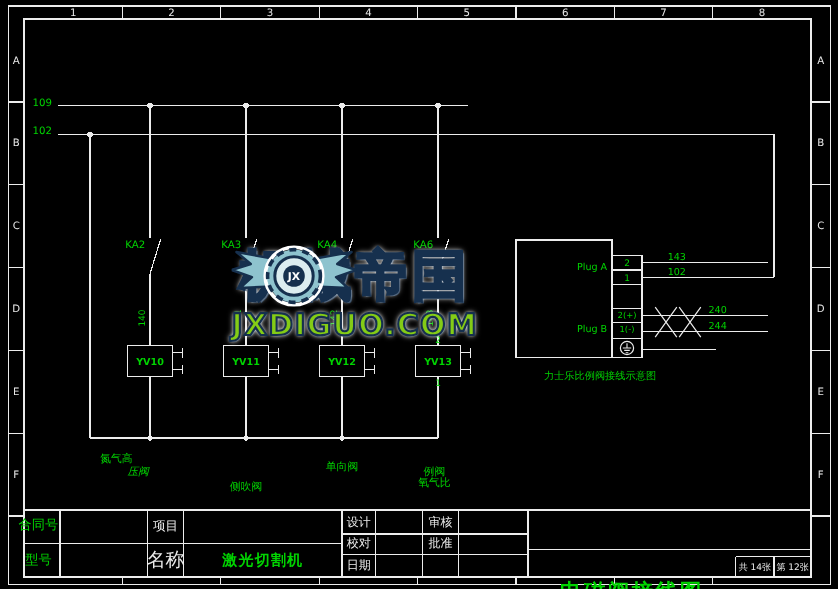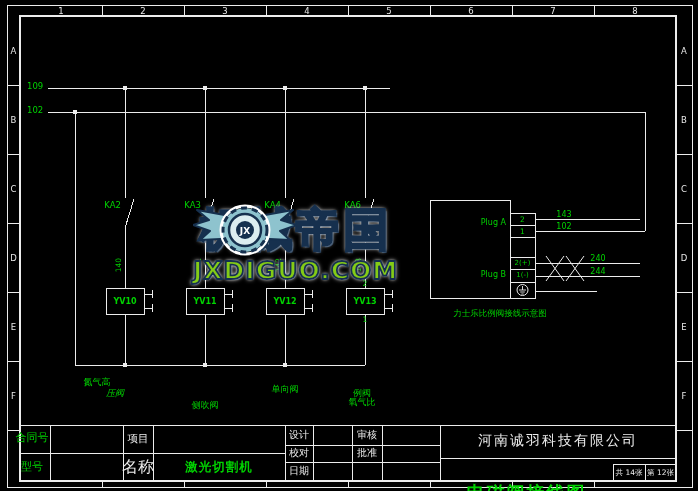--- a/index.html
+++ b/index.html
@@ -188,18 +188,17 @@
   <div class="cell g" style="left:12px;top:428px;width:40px;height:18px;font-size:11px;">合同号</div>
   <div class="cell g" style="left:12px;top:457px;width:40px;height:18px;font-size:11px;">型号</div>
   <div class="cell w" style="left:123px;top:432px;width:30px;height:14px;font-size:10.5px;">项目</div>
   <div class="cell w" style="left:123px;top:460px;width:30px;height:14px;font-size:16px;">名称</div>
   <div class="cell g" style="left:155px;top:459px;width:128px;height:16px;font-size:12.5px;font-weight:bold;letter-spacing:1px;">激光切割机</div>
   <div class="cell w" style="left:286px;top:429px;width:26px;height:12px;font-size:10px;">设计</div>
   <div class="cell w" style="left:286px;top:447px;width:26px;height:12px;font-size:10px;">校对</div>
   <div class="cell w" style="left:286px;top:465px;width:26px;height:12px;font-size:10px;">日期</div>
   <div class="cell w" style="left:353px;top:429px;width:28px;height:12px;font-size:10px;">审核</div>
   <div class="cell w" style="left:353px;top:447px;width:28px;height:12px;font-size:10px;">批准</div>
-  <div class="cell w" style="left:444px;top:433px;width:228px;height:16px;font-size:14px;letter-spacing:2px;">河南诚羽科技有限公司</div>
   <div class="cell g" style="left:443px;top:485px;width:167px;height:16px;font-size:18px;font-weight:bold;letter-spacing:2px;">电磁阀接线图</div>
   <div class="cell w" style="left:613px;top:466px;width:32px;height:13px;font-size:7.5px;">共 14张</div>
   <div class="cell w" style="left:645px;top:466px;width:31px;height:13px;font-size:7.5px;">第 12张</div>
 
 </div>
 
 </body></html>

